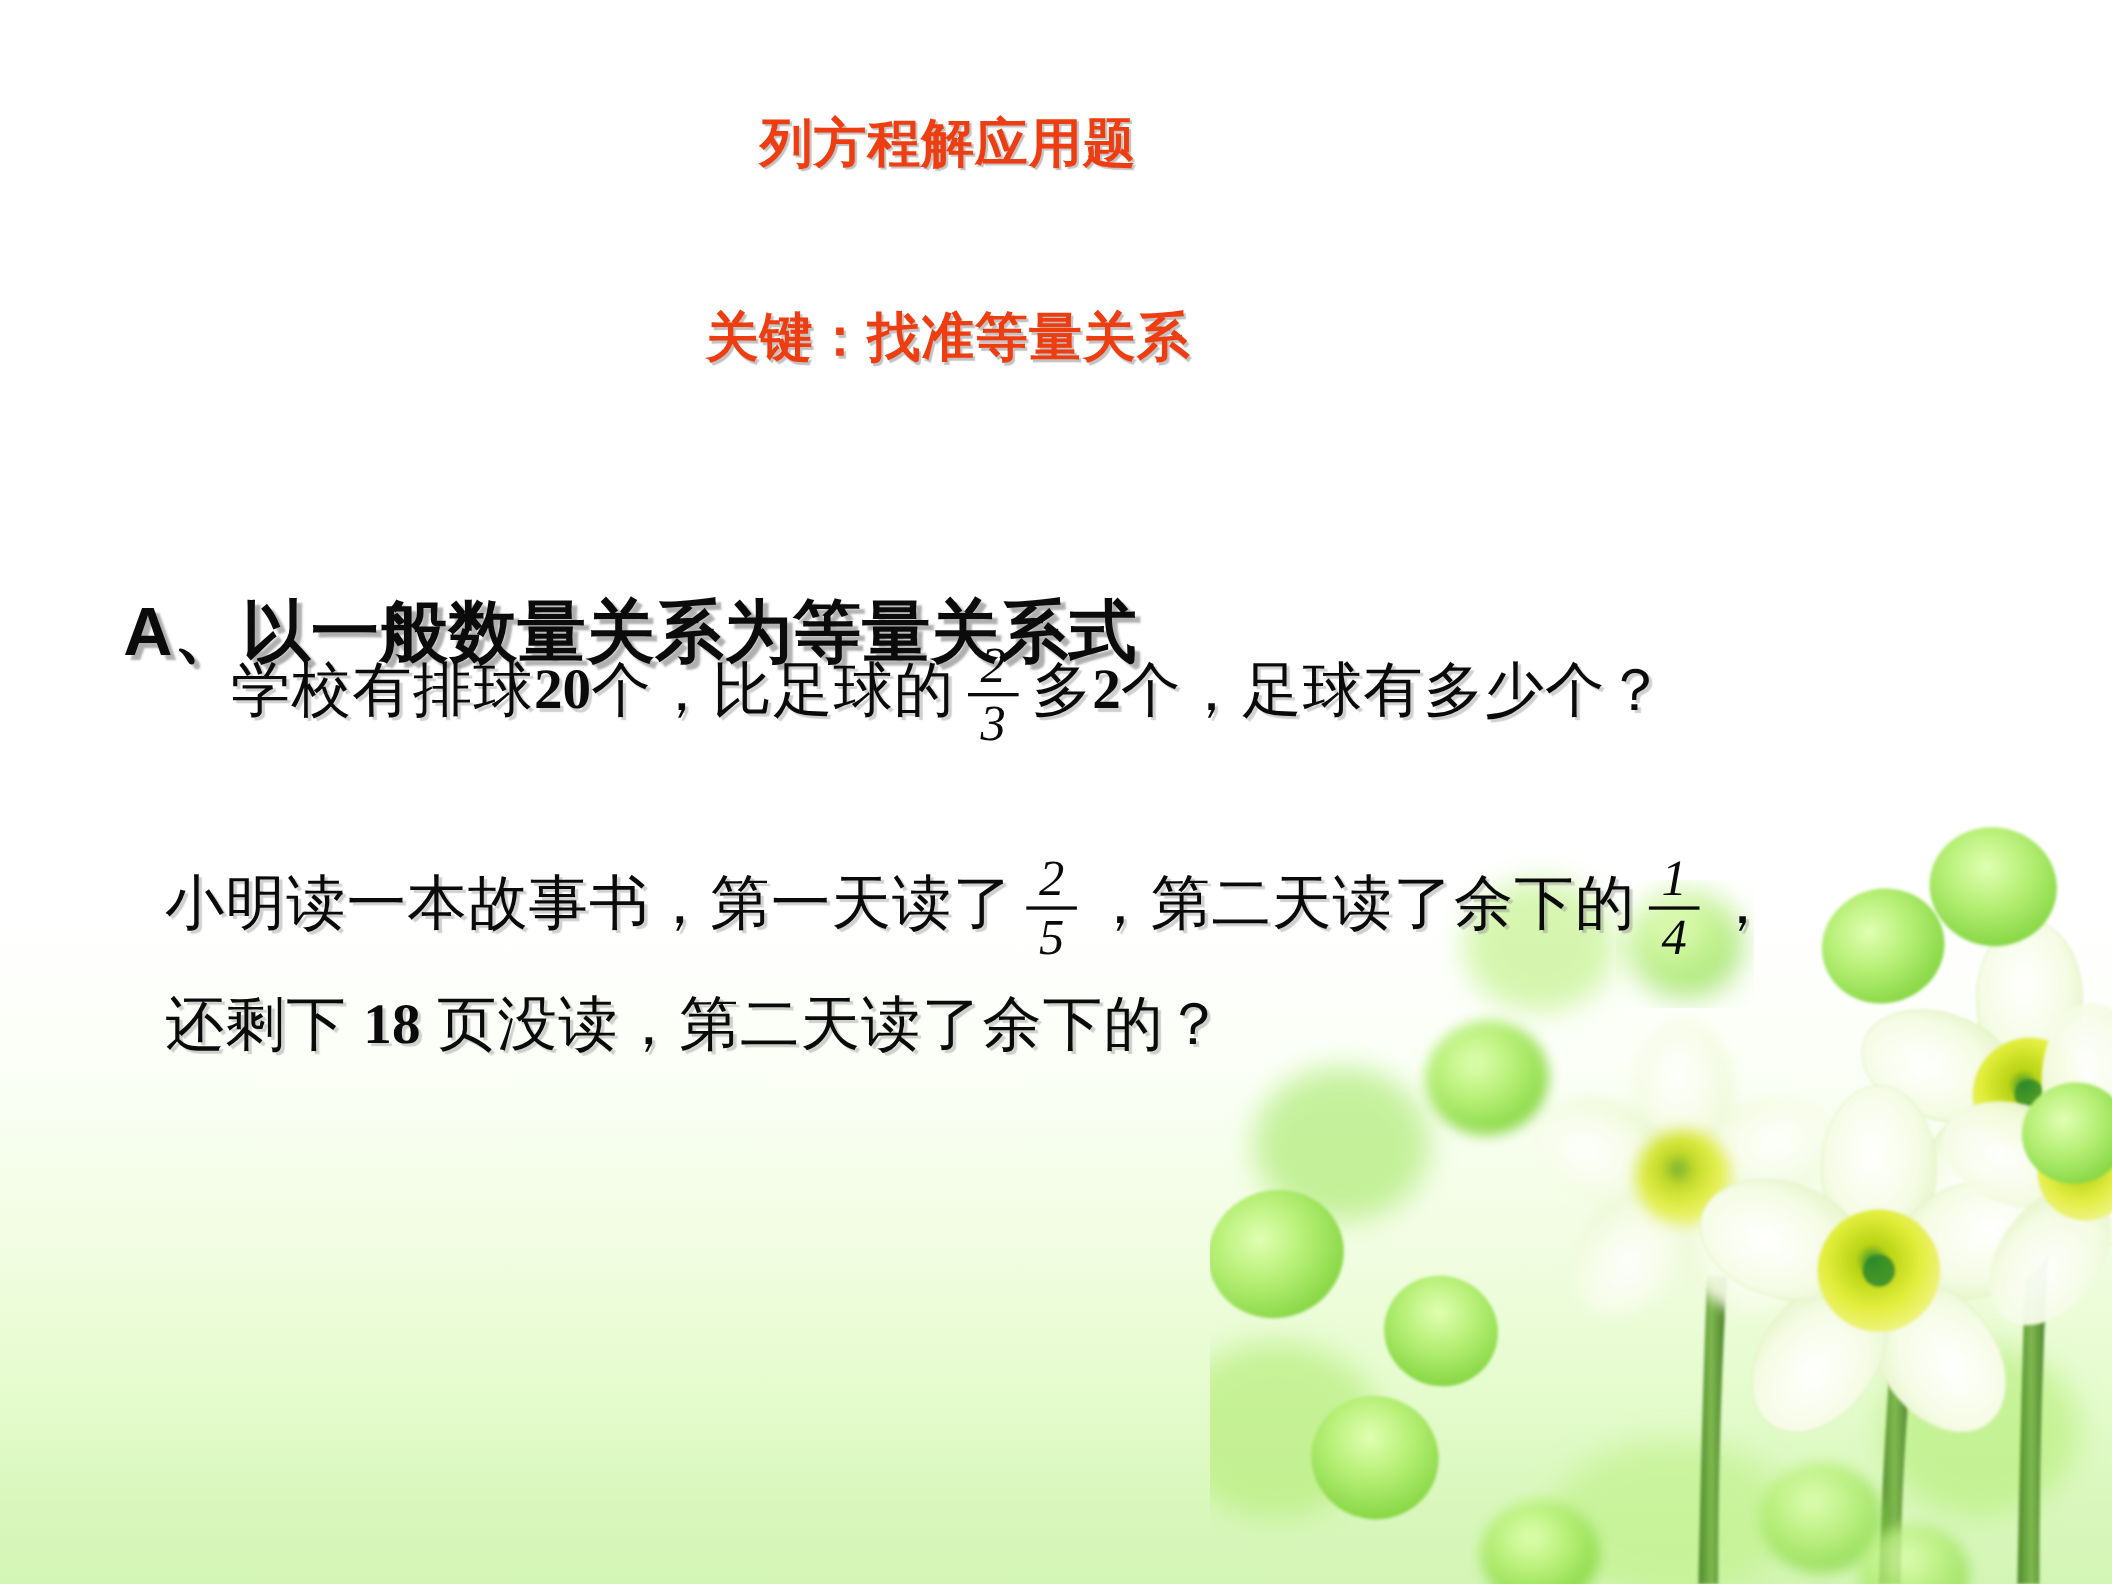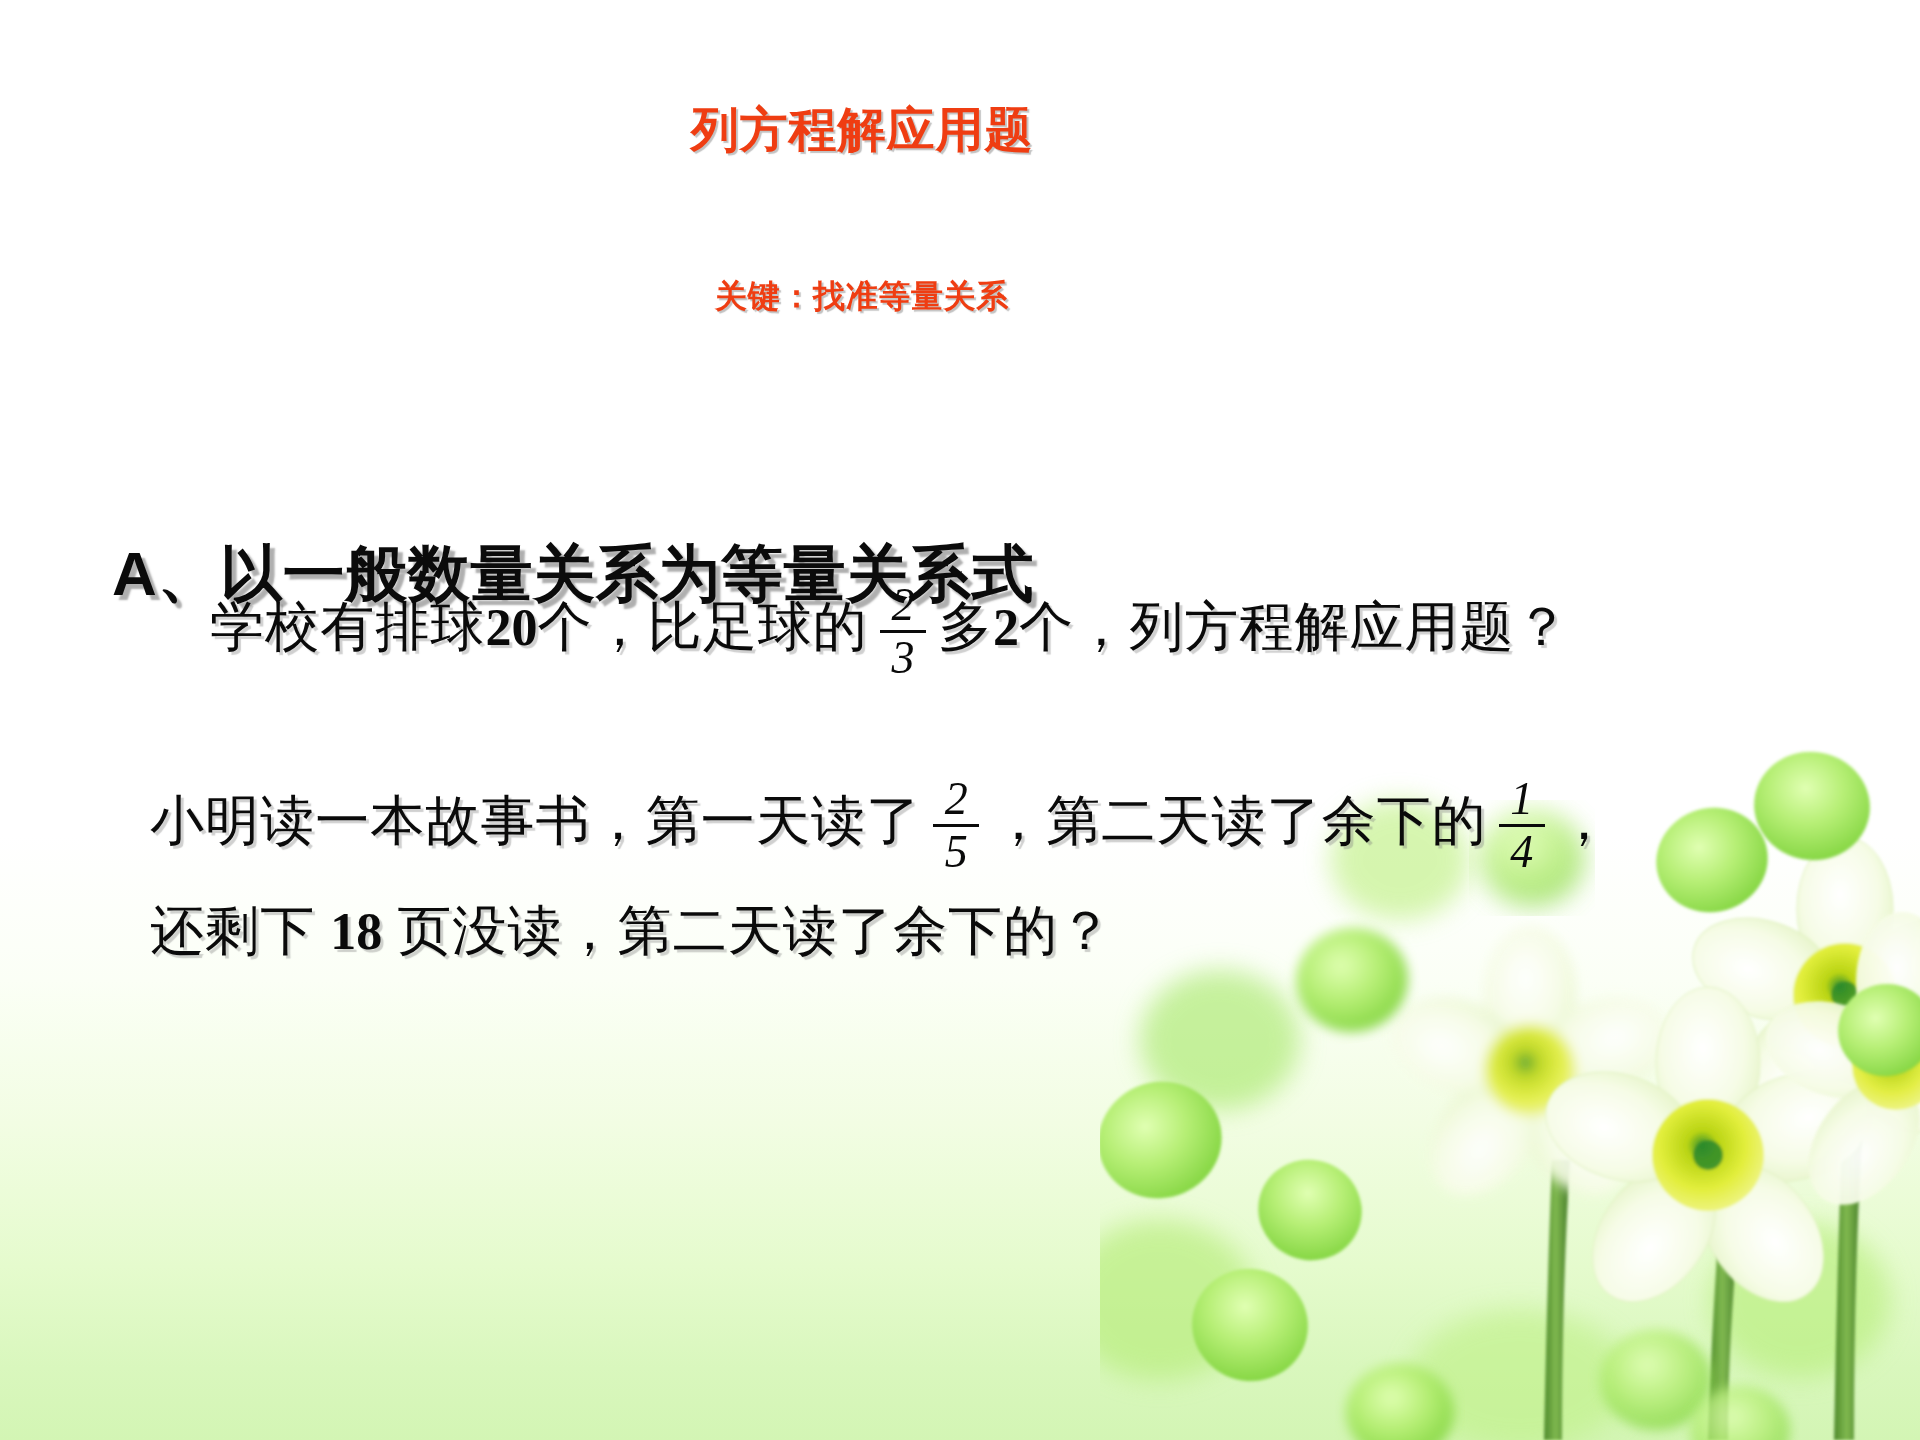--- a/index.html
+++ b/index.html
@@ -43,21 +43,21 @@
     width: 1724px;
     text-align: center;
     color: #ef3d12;
     font-family: "Liberation Serif", serif;
     font-weight: bold;
     letter-spacing: .02em;
     text-shadow: 2px 2px 1px rgba(120,120,120,.45);
     white-space: nowrap;
   }
   #main-title { top: 98px;  font-size: 48px; }
-  #key-line   { top: 275px; font-size: 32px; }
+  #key-line   { top: 275px; font-size: 48px; }
 
   #section-a {
     position: absolute;
     left: 112px;
     top: 532px;
     font-family: "Liberation Sans", sans-serif;
     font-weight: bold;
     font-size: 62px;
     color: #0b0b0b;
     letter-spacing: .01em;
@@ -233,21 +233,21 @@
     <span class="cn">学校有排球</span>
     <span class="num">20</span>
     <span class="cn">个，比足球的</span>
     <span class="frac">
       <span class="numer">2</span>
       <span class="bar"></span>
       <span class="denom">3</span>
     </span>
     <span class="cn">多</span>
     <span class="num">2</span>
-    <span class="cn">个，列方程解应用题？</span>
+    <span class="cn">个，足球有多少个？</span>
   </div>
 
   <div class="problem" id="problem-2">
     <span class="cn">小明读一本故事书，第一天读了</span>
     <span class="frac">
       <span class="numer">2</span>
       <span class="bar"></span>
       <span class="denom">5</span>
     </span>
     <span class="cn">，第二天读了余下的</span>

